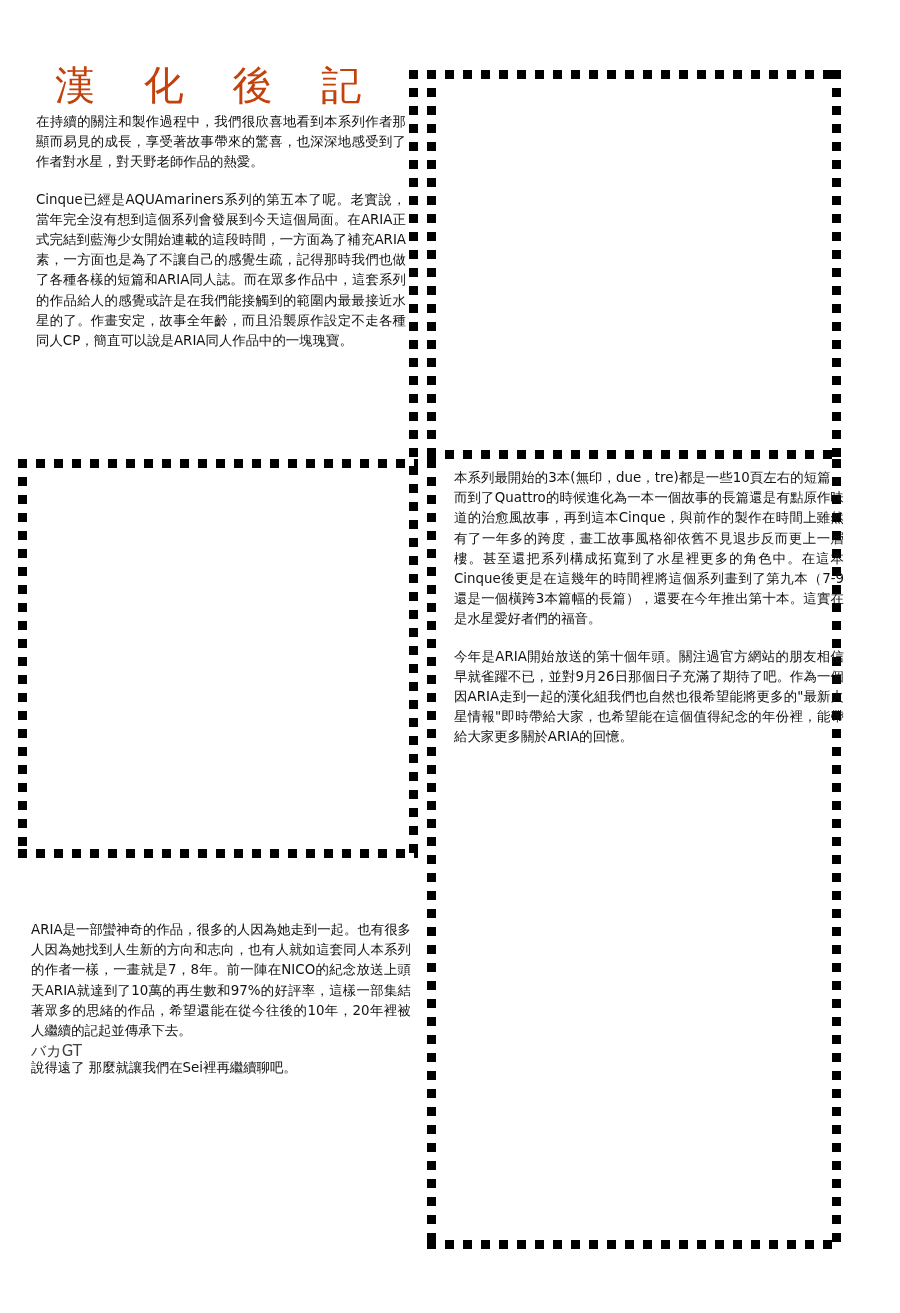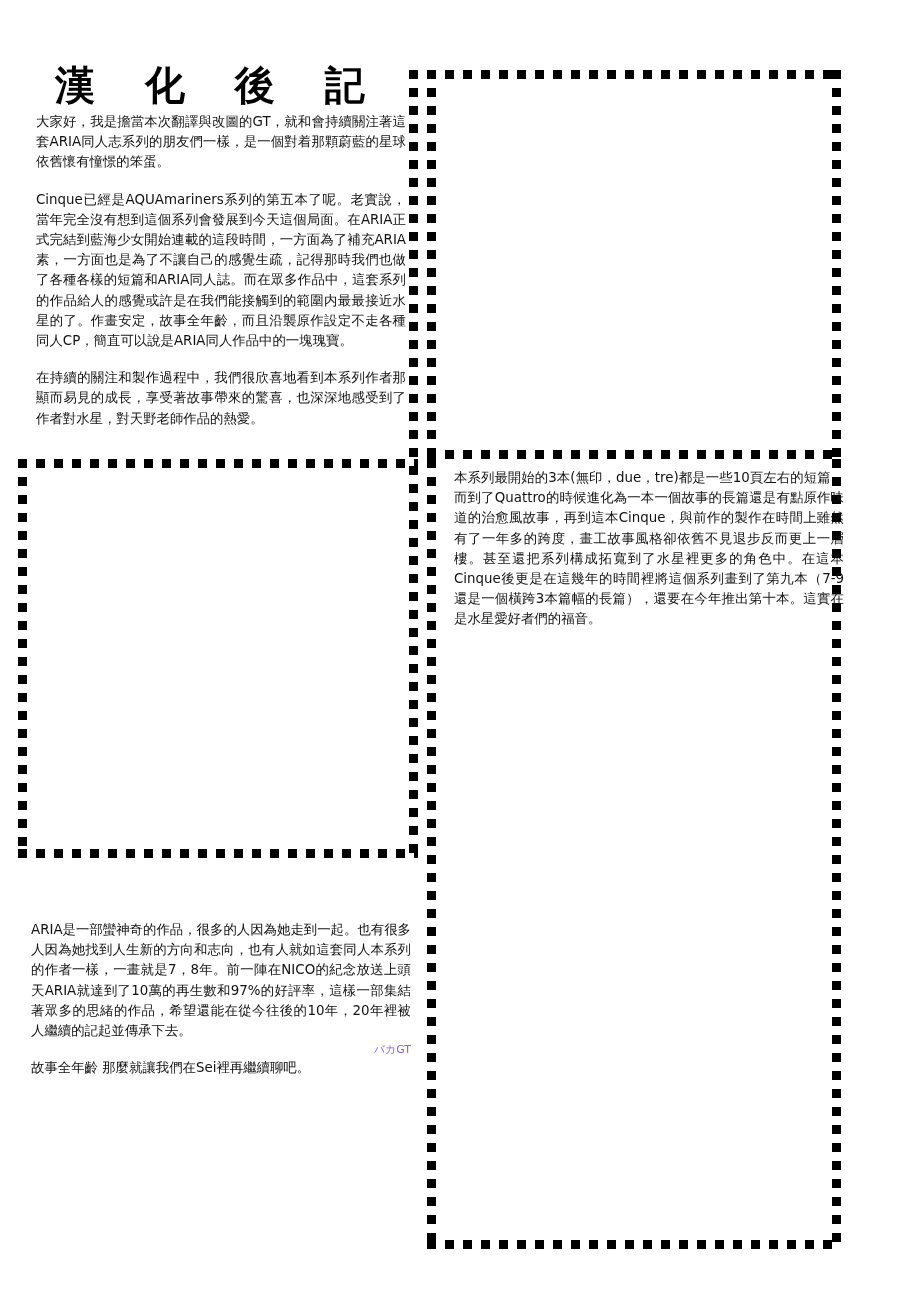--- a/index.html
+++ b/index.html
@@ -24,24 +24,24 @@
   }
 
   
   .title {
     position: absolute;
     left: 55px;
     top: 58px;
     width: 340px;
     height: 52px;
     font-family: "DejaVu Sans", sans-serif;
-    font-weight: bold;
+    font-weight: normal;
     font-size: 40px;
     letter-spacing: 18px;
-    color: #000000;
+    color: #c2410c;
     white-space: nowrap;
   }
 
   
   
   .hdots {
     position: absolute;
     height: 9px;
     background-image:
       repeating-linear-gradient(to right,
@@ -68,23 +68,23 @@
     text-justify: inter-character;
   }
   .textblock p {
     margin: 0 0 17px 0;
   }
   .textblock p:last-child { margin-bottom: 0; }
 
   .sig {
     position: absolute;
     font-family: "DejaVu Sans", "Liberation Sans", sans-serif;
-    font-size: 11px;
-    color: #8b5cf6;
-    text-align: right;
+    font-size: 15px;
+    color: #404040;
+    text-align: left;
   }
 
   
   #left-col-top   { left: 36px;  top: 112px; width: 370px; }
   #left-col-bot   { left: 31px;  top: 920px; width: 380px; }
   #right-col      { left: 446px; top: 468px; width: 390px; margin-left: 8px; }
 </style>
 </head>
 <body>
 
@@ -101,29 +101,29 @@
   <div class="vdots" style="left:18px; top:459px; height:390px;"></div>
   <div class="vdots" style="left:409px; top:70px;  height:790px;"></div>
 
   <div class="hdots" style="left:18px; top:849px; width:400px;"></div>
 
   <div class="vdots" style="left:427px; top:459px;  height:790px;"></div>
   <div class="vdots" style="left:832px; top:459px;  height:790px;"></div>
   <div class="hdots" style="left:427px; top:1240px; width:414px;"></div>
 
   <div class="textblock" id="left-col-top">
-    <p>大家好，我是擔當本次翻譯與改圖的GT，就和會持續關注著這套ARIA同人志系列的朋友們一樣，是一個對着那顆蔚藍的星球依舊懷有憧憬的笨蛋。</p>
+    <p>在持續的關注和製作過程中，我們很欣喜地看到本系列作者那顯而易見的成長，享受著故事帶來的驚喜，也深深地感受到了作者對水星，對天野老師作品的熱愛。</p>
     <p>Cinque已經是AQUAmariners系列的第五本了呢。老實說，當年完全沒有想到這個系列會發展到今天這個局面。在ARIA正式完結到藍海少女開始連載的這段時間，一方面為了補充ARIA素，一方面也是為了不讓自己的感覺生疏，記得那時我們也做了各種各樣的短篇和ARIA同人誌。而在眾多作品中，這套系列的作品給人的感覺或許是在我們能接觸到的範圍内最最接近水星的了。作畫安定，故事全年齡，而且沿襲原作設定不走各種同人CP，簡直可以說是ARIA同人作品中的一塊瑰寶。</p>
-    <p>在持續的關注和製作過程中，我們很欣喜地看到本系列作者那顯而易見的成長，享受著故事帶來的驚喜，也深深地感受到了作者對水星，對天野老師作品的熱愛。</p>
   </div>
 
   <div class="textblock" id="left-col-bot">
     <p>ARIA是一部蠻神奇的作品，很多的人因為她走到一起。也有很多人因為她找到人生新的方向和志向，也有人就如這套同人本系列的作者一樣，一畫就是7，8年。前一陣在NICO的紀念放送上頭天ARIA就達到了10萬的再生數和97%的好評率，這樣一部集結著眾多的思緒的作品，希望還能在從今往後的10年，20年裡被人繼續的記起並傳承下去。</p>
-    <p>故事全年齡 那麼就讓我們在Sei裡再繼續聊吧。</p>
+    <p>說得遠了 那麼就讓我們在Sei裡再繼續聊吧。</p>
   </div>
 
   <div class="sig" style="left:31px; top:1042px; width:380px;">バカGT</div>
 
   <div class="textblock" id="right-col">
     <p>本系列最開始的3本(無印，due，tre)都是一些10頁左右的短篇，而到了Quattro的時候進化為一本一個故事的長篇還是有點原作味道的治愈風故事，再到這本Cinque，與前作的製作在時間上雖然有了一年多的跨度，畫工故事風格卻依舊不見退步反而更上一層樓。甚至還把系列構成拓寬到了水星裡更多的角色中。在這本Cinque後更是在這幾年的時間裡將這個系列畫到了第九本（7-9還是一個橫跨3本篇幅的長篇），還要在今年推出第十本。這實在是水星愛好者們的福音。</p>
+    <p>今年是ARIA開始放送的第十個年頭。關注過官方網站的朋友相信早就雀躍不已，並對9月26日那個日子充滿了期待了吧。作為一個因ARIA走到一起的漢化組我們也自然也很希望能將更多的"最新火星情報"即時帶給大家，也希望能在這個值得紀念的年份裡，能帶給大家更多關於ARIA的回憶。</p>
   </div>
 
 </div>
 
 </body></html>

